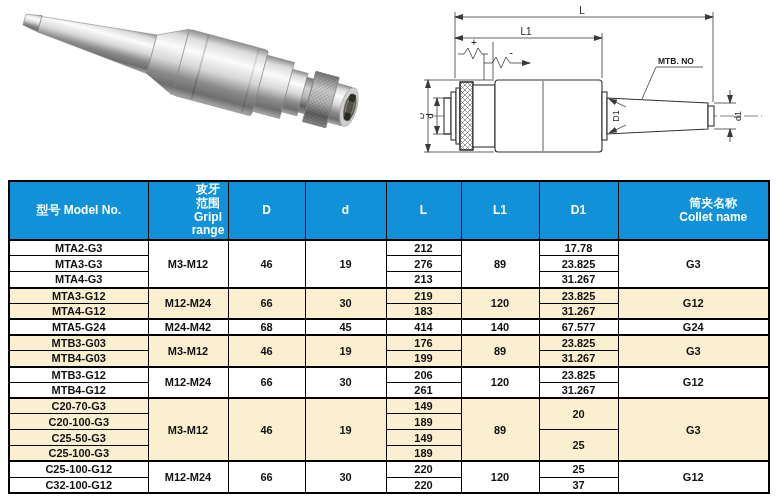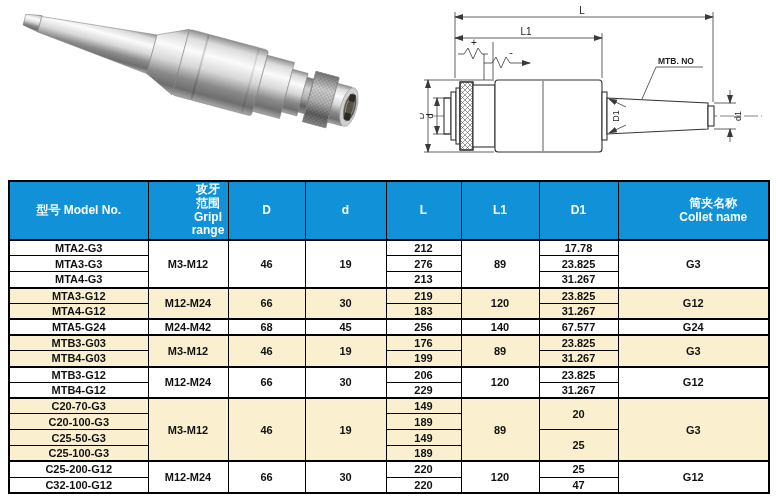--- a/index.html
+++ b/index.html
@@ -229,21 +229,21 @@
         <tr class="tan">
           <td>MTA4-G12</td>
           <td>183</td>
           <td>31.267</td>
         </tr>
         <tr class="gs">
           <td>MTA5-G24</td>
           <td>M24-M42</td>
           <td>68</td>
           <td>45</td>
-          <td>256</td>
+          <td>414</td>
           <td>140</td>
           <td>67.577</td>
           <td>G24</td>
         </tr>
         <tr class="tan gs">
           <td>MTB3-G03</td>
           <td rowspan="2">M3-M12</td>
           <td rowspan="2">46</td>
           <td rowspan="2">19</td>
           <td>176</td>
@@ -261,21 +261,21 @@
           <td rowspan="2">M12-M24</td>
           <td rowspan="2">66</td>
           <td rowspan="2">30</td>
           <td>206</td>
           <td rowspan="2">120</td>
           <td>23.825</td>
           <td rowspan="2">G12</td>
         </tr>
         <tr>
           <td>MTB4-G12</td>
-          <td>229</td>
+          <td>261</td>
           <td>31.267</td>
         </tr>
         <tr class="tan gs">
           <td>C20-70-G3</td>
           <td rowspan="4">M3-M12</td>
           <td rowspan="4">46</td>
           <td rowspan="4">19</td>
           <td>149</td>
           <td rowspan="4">89</td>
           <td rowspan="2">20</td>
@@ -288,30 +288,30 @@
         <tr class="tan">
           <td>C25-50-G3</td>
           <td>149</td>
           <td rowspan="2">25</td>
         </tr>
         <tr class="tan">
           <td>C25-100-G3</td>
           <td>189</td>
         </tr>
         <tr class="gs">
-          <td>C25-200-G12</td>
+          <td>C25-100-G12</td>
           <td rowspan="2">M12-M24</td>
           <td rowspan="2">66</td>
           <td rowspan="2">30</td>
           <td>220</td>
           <td rowspan="2">120</td>
           <td>25</td>
           <td rowspan="2">G12</td>
         </tr>
         <tr>
           <td>C32-100-G12</td>
           <td>220</td>
-          <td>47</td>
+          <td>37</td>
         </tr>
       </tbody>
     </table>
   </div>
 </div>
 
 </body></html>

